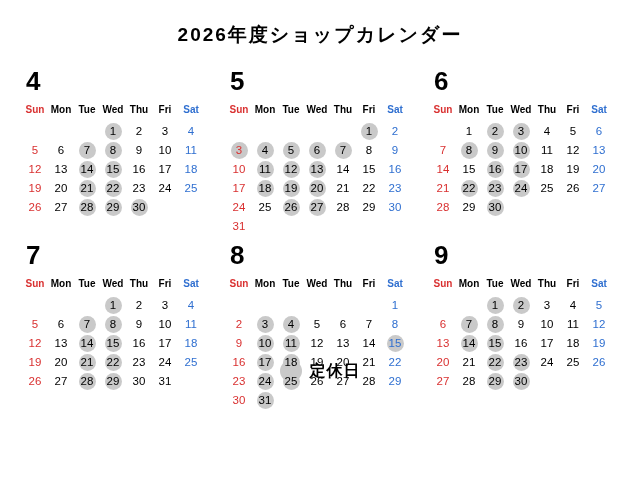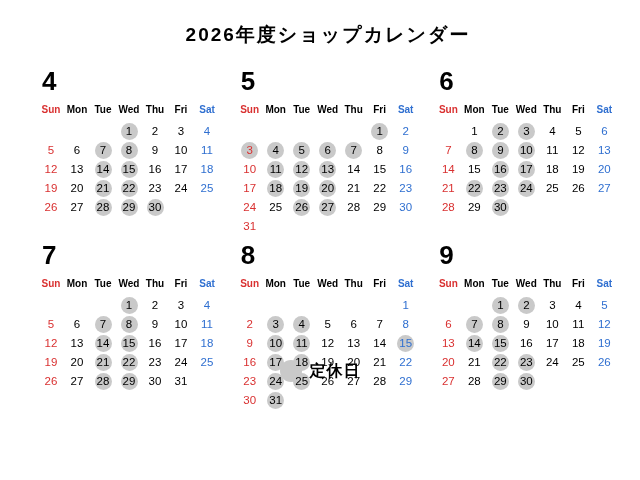--- a/index.html
+++ b/index.html
@@ -12,21 +12,20 @@
     background: #ffffff;
     font-family: "Liberation Sans", sans-serif;
     color: #000000;
     overflow: hidden;
   }
   #page {
     position: relative;
     width: 640px;
     height: 408px;
     box-sizing: border-box;
-    padding-left: 16px;
   }
   .title {
     text-align: center;
     font-size: 19px;
     font-weight: bold;
     letter-spacing: 2px;
     padding-top: 22px;
     color: #000;
   }
   .grid {

